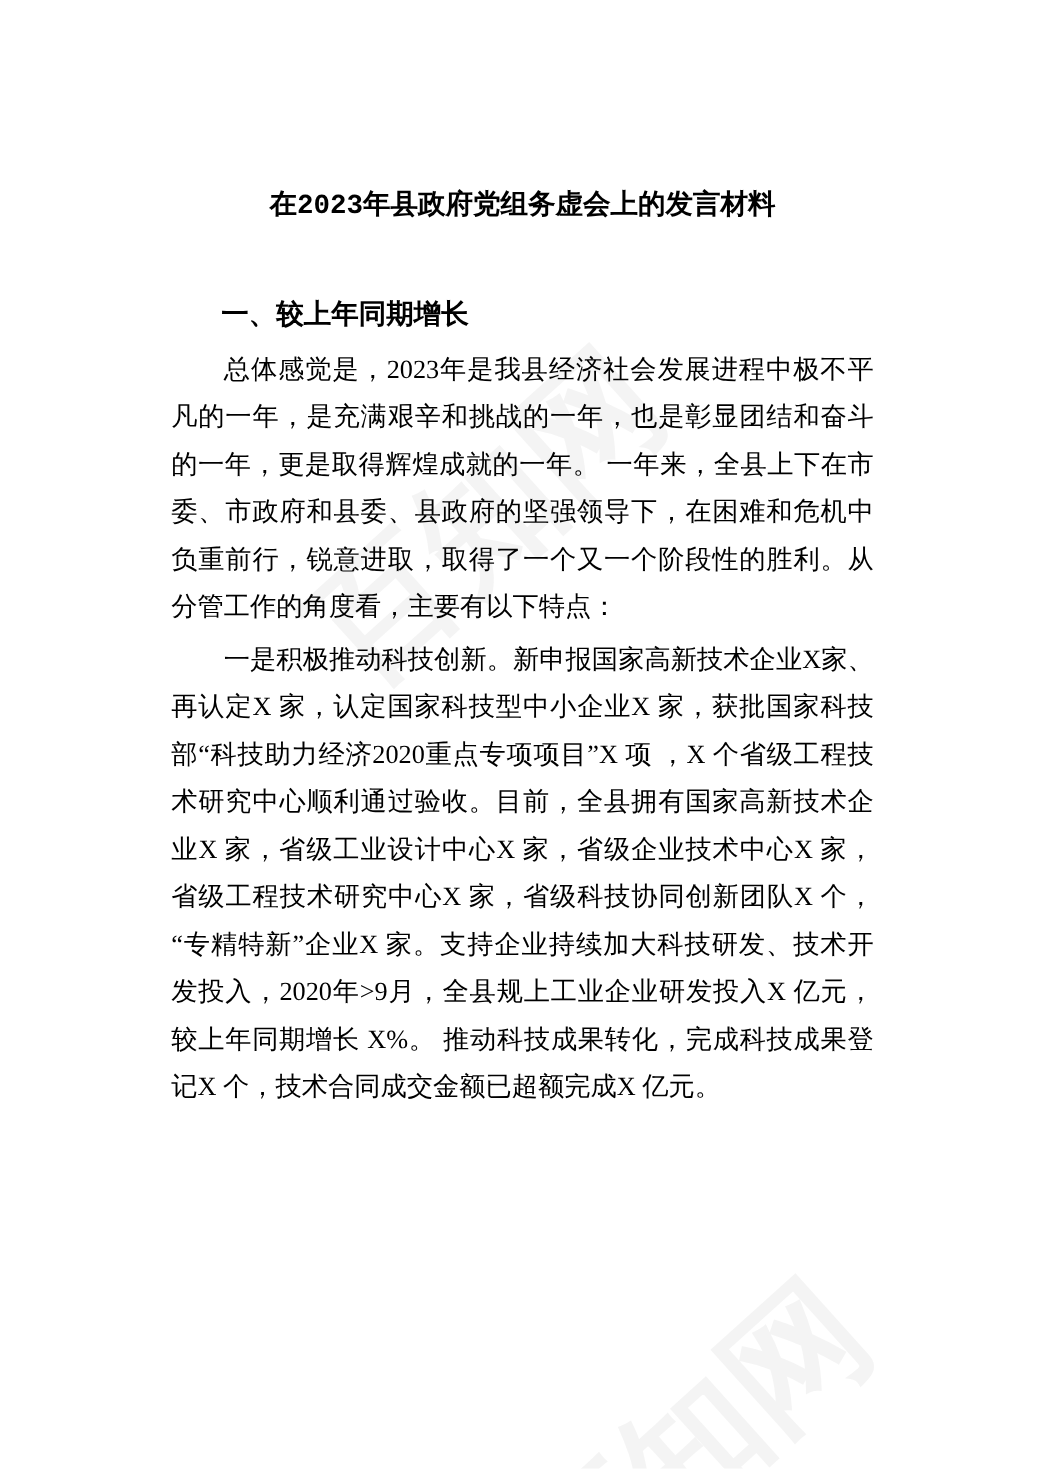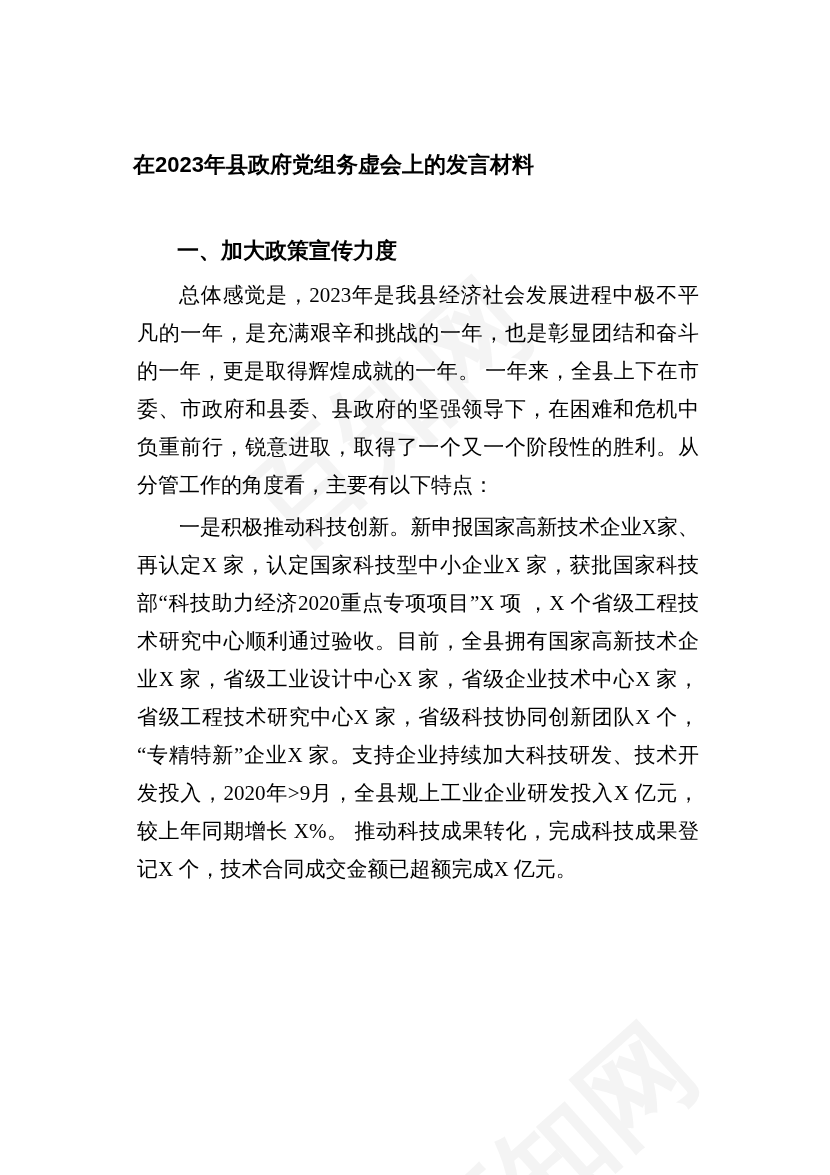--- a/index.html
+++ b/index.html
@@ -19,22 +19,23 @@
   .content {
     position: absolute;
     left: 133px;
     top: 150px;
     width: 570px;
   }
   .doc-title {
     font-size: 22px;
     line-height: 30px;
     font-weight: bold;
+    text-align: center;
     margin: 0 0 56px 0;
-    font-family: Liberation Sans, sans-serif;
+    font-family: Liberation Mono, monospace;
   }
   .section-heading {
     font-size: 22px;
     line-height: 30px;
     font-weight: bold;
     text-indent: 2em;
     margin: 0 0 10px 0;
     font-family: "Liberation Sans", "DejaVu Sans", sans-serif;
   }
   .para {
@@ -71,21 +72,21 @@
 <div class="page">
 
   <div class="watermark wm-center">百知网</div>
 
   <div class="watermark wm-bottom">百知网</div>
 
   <div class="content">
 
     <h1 class="doc-title">在2023年县政府党组务虚会上的发言材料</h1>
 
-    <h2 class="section-heading">一、加大政策宣传力度</h2>
+    <h2 class="section-heading">一、较上年同期增长</h2>
 
     <p class="para">总体感觉是，2023年是我县经济社会发展进程中极不平凡的一年，是充满艰辛和挑战的一年，也是彰显团结和奋斗的一年，更是取得辉煌成就的一年。 一年来，全县上下在市委、市政府和县委、县政府的坚强领导下，在困难和危机中负重前行，锐意进取，取得了一个又一个阶段性的胜利。从分管工作的角度看，主要有以下特点：</p>
 
     <p class="para">一是积极推动科技创新。新申报国家高新技术企业X家、再认定X 家，认定国家科技型中小企业X 家，获批国家科技部“科技助力经济2020重点专项项目”X 项 ，X 个省级工程技术研究中心顺利通过验收。目前，全县拥有国家高新技术企业X 家，省级工业设计中心X 家，省级企业技术中心X 家，省级工程技术研究中心X 家，省级科技协同创新团队X 个， “专精特新”企业X 家。支持企业持续加大科技研发、技术开发投入，2020年&gt;9月，全县规上工业企业研发投入X 亿元，较上年同期增长 X%。  推动科技成果转化，完成科技成果登记X 个，技术合同成交金额已超额完成X 亿元。</p>
 
 
   </div>
 </div>
 
 </body></html>

